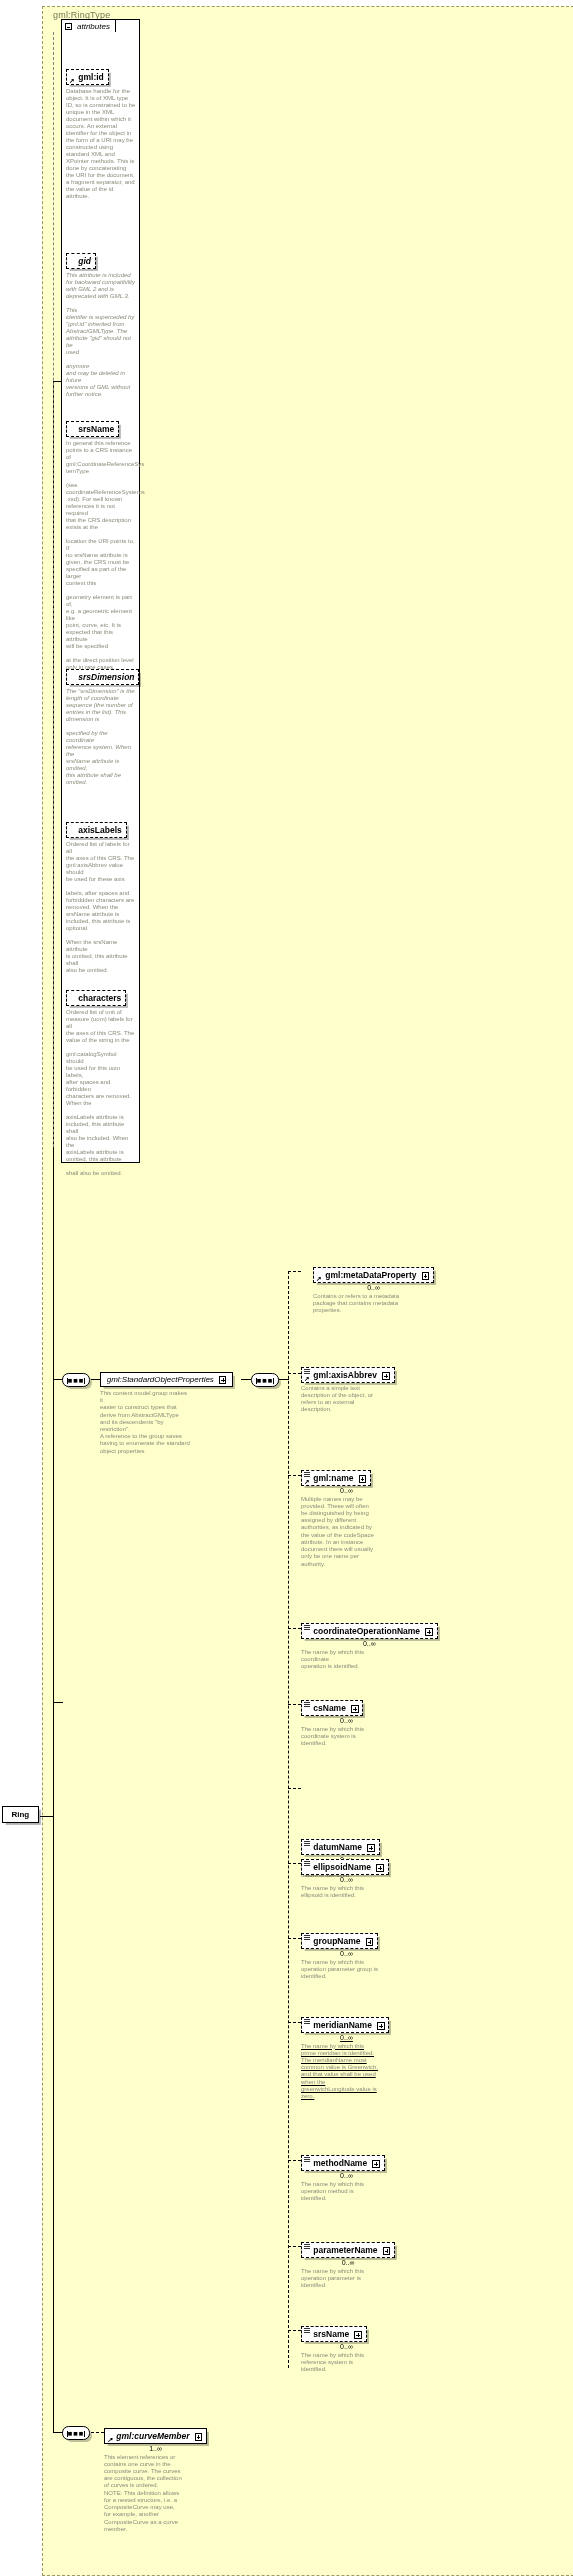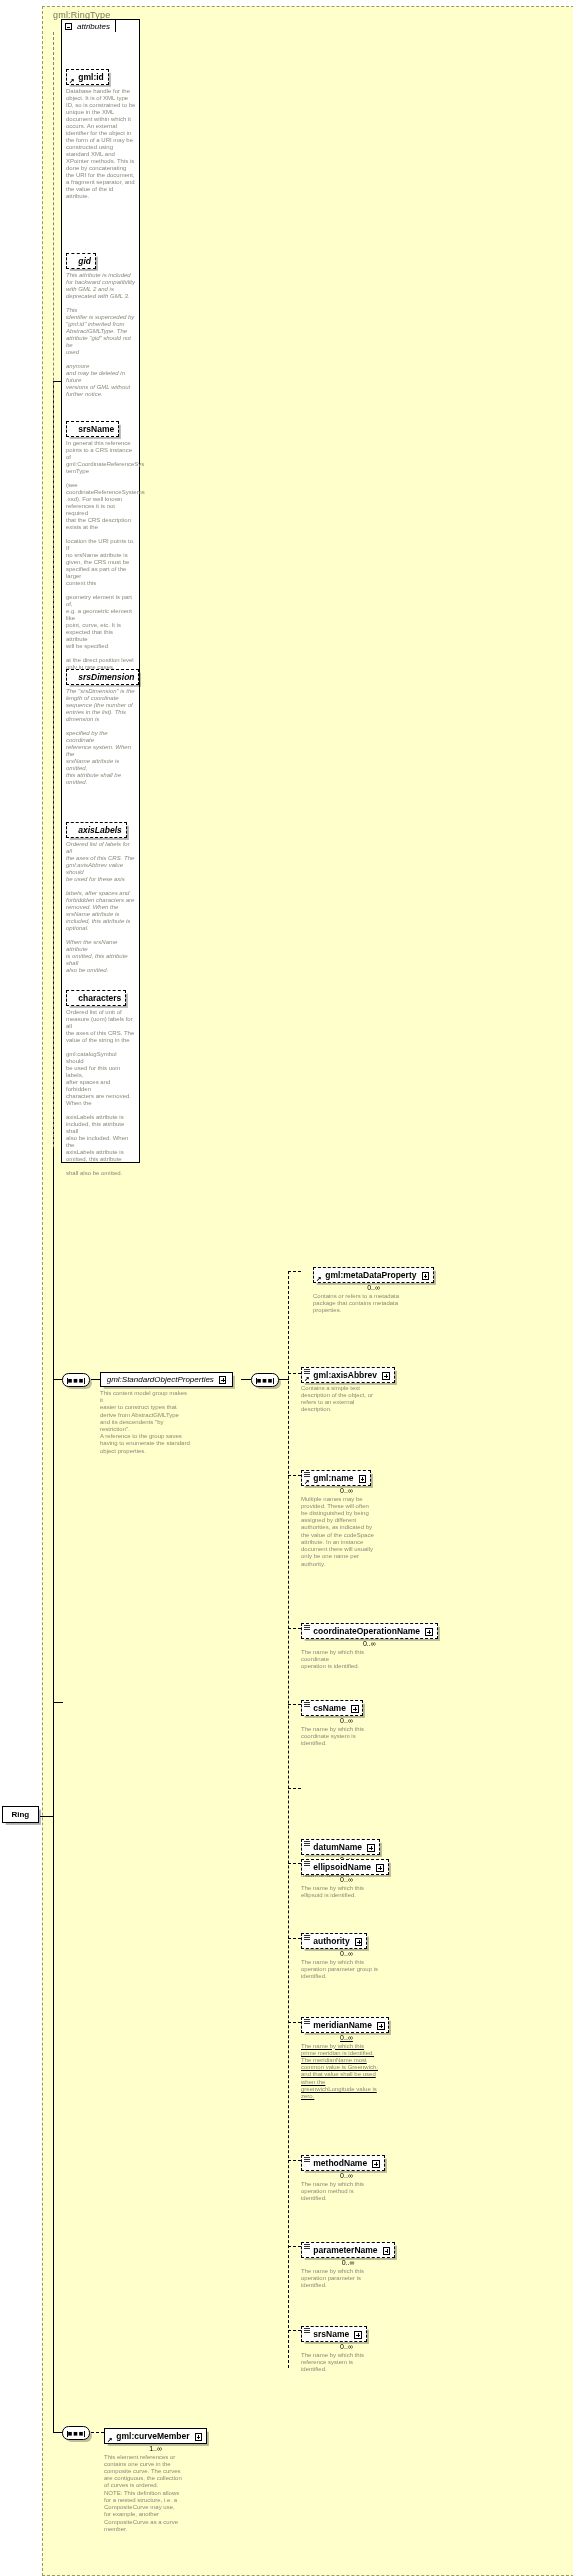--- a/index.html
+++ b/index.html
@@ -156,21 +156,21 @@
     position:relative;
     display:inline-block;
     border:0.9px dashed #000;
     background:#ffffff;
     padding:1.9px 3.8px 1.9px 11.3px;
     font-size:8.5px;
     font-weight:bold;
     white-space:nowrap;
     box-shadow:2.8px 2.8px 0 -0.9px rgba(0,0,0,.28);
   }
-  .el-box.solid { border-style:solid; }
+  .el-box.solid { border-style:solid;font-style:italic; }
   .el-box .lines {
     position:absolute; left:1.9px; top:0.9px;
     width:5.7px; height:4.7px;
   }
   .el-box .lines i {
     display:block; width:5.7px; height:0.9px; background:#333; margin-bottom:0.9px;
   }
   .el-box .arrow {
     position:absolute; left:1.9px; bottom:0px;
     font-size:6.6px; line-height:5.7px; color:#000;
@@ -282,21 +282,21 @@
 entries in the list). This
 dimension is
 
 specified by the coordinate
 reference system. When the
 srsName attribute is omitted,
 this attribute shall be
 omitted.</div>
 </div>
 
-<div class="attr-item" style="top:819px;font-style:italic;">
+<div class="attr-item" style="top:819px;">
   <div class="el-box">
     <span>axisLabels</span>
   </div>
   <div class="attr-desc">Ordered list of labels for all
 the axes of this CRS. The
 gml:axisAbbrev value should
 be used for these axis
 
 labels, after spaces and
 forbiddden characters are
@@ -498,21 +498,21 @@
 </div>
 <div class="dash-h" style="left:288px; top:1863px; width:13.2px;"></div>
 
 <div class="el-item" style="left:301px; top:1930px;">
   <div class="el-box">
     <span class="lines">
         <i></i>
         <i></i>
         <i></i>
       </span>
-    <span>authority</span>
+    <span>groupName</span>
     <span class="plus-box"></span>
   </div>
   <span class="el-card">0..∞</span>
   <div class="el-desc">The name by which this
 operation parameter group is
 identified.</div>
 </div>
 <div class="dash-h" style="left:288px; top:1938px; width:13.2px;"></div>
 
 <div class="el-item" style="left:301px; top:2014px;text-decoration:underline;">

